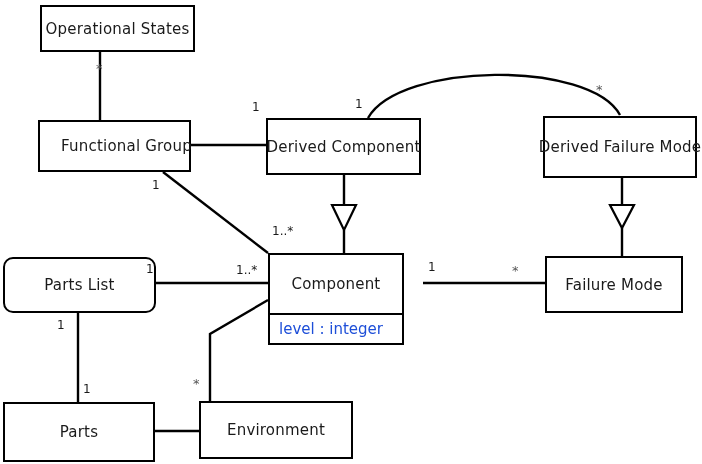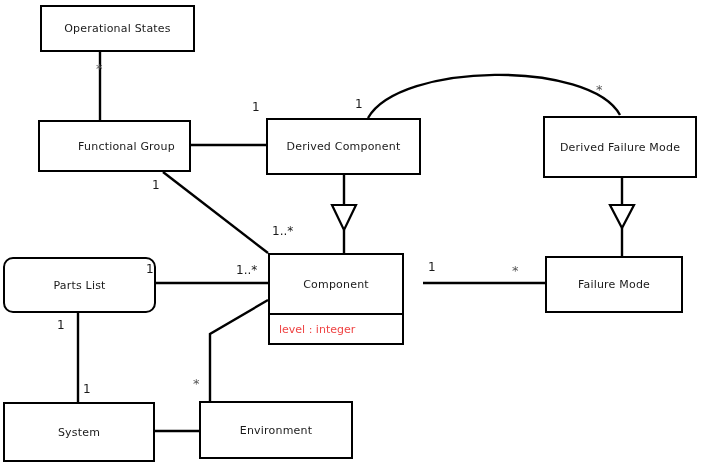--- a/index.html
+++ b/index.html
@@ -28,36 +28,36 @@
     border: 2px solid #000000;
     background: #ffffff;
     display: flex;
     flex-direction: column;
   }
   .uml-name {
     flex: 1 1 auto;
     display: flex;
     align-items: center;
     justify-content: center;
-    font-size: 11px;
+    font-size: 15px;
     color: #1a1a1a;
     letter-spacing: 0.2px;
     white-space: nowrap;
   }
   .uml-attrs {
     border-top: 2px solid #000000;
     display: flex;
     align-items: center;
     padding-left: 9px;
     height: 28px;
     flex: 0 0 auto;
   }
   .uml-attr {
-    font-size: 11px;
-    color: #ef4444;
+    font-size: 15px;
+    color: #1d4ed8;
     white-space: nowrap;
   }
   .mult {
     position: absolute;
     font-size: 12px;
     color: #1a1a1a;
     white-space: nowrap;
     line-height: 1;
   }
   .mult.star {
@@ -109,21 +109,21 @@
       <div class="uml-class" style="left: 268px; top: 253px; width: 136px; height: 92px;">
         <div class="uml-name">Component</div>
         <div class="uml-attrs">
           <div class="uml-attr">level : integer</div>
         </div>
       </div>
       <div class="uml-class" style="left: 545px; top: 256px; width: 138px; height: 57px;">
         <div class="uml-name">Failure Mode</div>
       </div>
       <div class="uml-class" style="left: 3px; top: 402px; width: 152px; height: 60px;">
-        <div class="uml-name">System</div>
+        <div class="uml-name">Parts</div>
       </div>
       <div class="uml-class" style="left: 199px; top: 401px; width: 154px; height: 58px;">
         <div class="uml-name">Environment</div>
       </div>
     </div>
   <div id="mult-layer">
       <span class="mult star" style="left: 96px; top: 62px;">*</span>
       <span class="mult" style="left: 252px; top: 101px;">1</span>
       <span class="mult" style="left: 355px; top: 98px;">1</span>
       <span class="mult star" style="left: 596px; top: 83px;">*</span>

